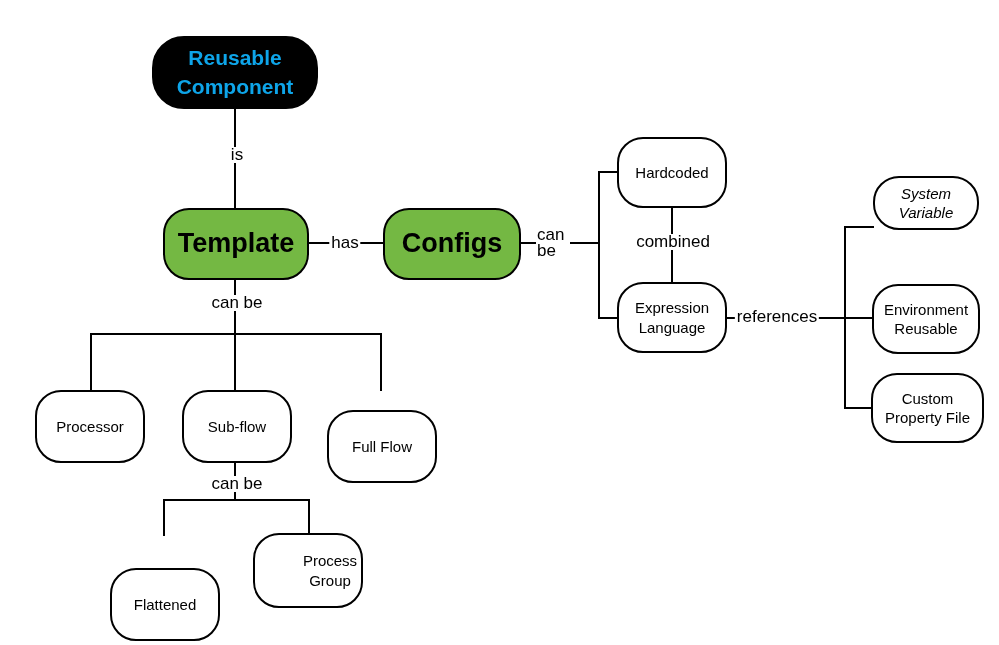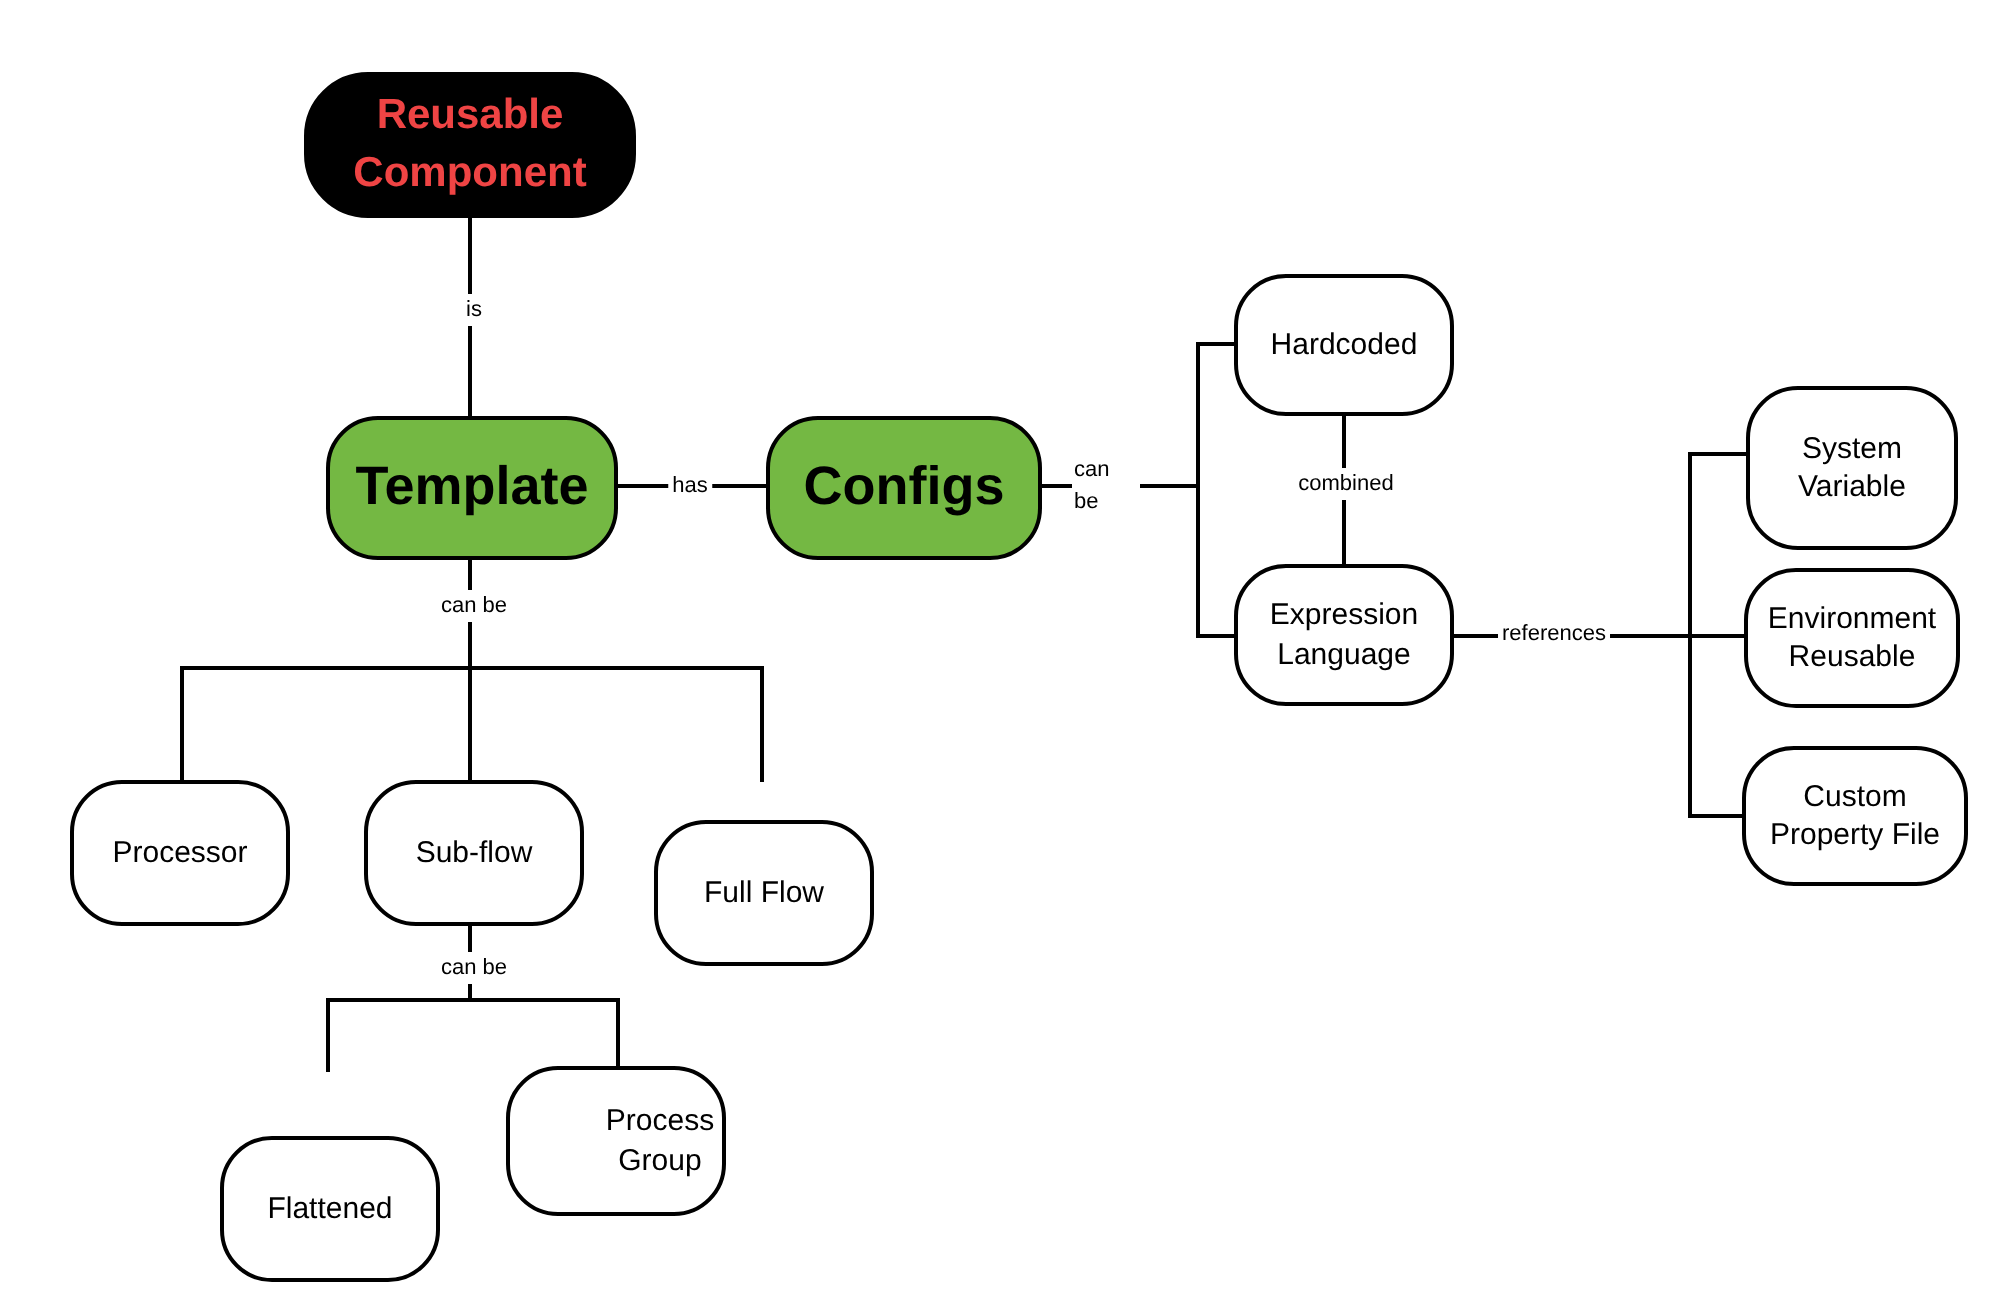--- a/index.html
+++ b/index.html
@@ -26,37 +26,37 @@
     line-height: 1.3;
     padding: 0 4px;
   }
   .node.green {
     background: var(--highlight, #74b843);
     font-weight: bold;
     font-size: 27px;
   }
   .node.dark {
     background: var(--dark, #000);
-    color: #ef4444;
+    color: #0ea5e9;
     font-weight: bold;
     font-size: 21px;
     border-radius: 32px;
     line-height: 1.35;
   }
   .edge {
     position: absolute;
     background: var(--stroke, #000);
   }
   .edge.h { height: 2px; }
   .edge.v { width: 2px; }
   .elabel {
     position: absolute;
     background: #ffffff;
     color: #000;
-    font-size: 11px;
+    font-size: 17px;
     line-height: 16px;
     padding: 0 2px;
     white-space: nowrap;
     transform: translate(-50%, -50%);
   }
   .elabel.wrap2 {
     white-space: normal;
     width: 32px;
     text-align: left;
     transform: translate(0, -50%);
@@ -95,21 +95,21 @@
   <div class="elabel" style="left:673px; top:242px;">combined</div>
   <div class="elabel" style="left:777px; top:317px;">references</div>
   <div class="elabel" style="left:237px; top:303px;">can be</div>
   <div class="elabel" style="left:237px; top:484px;">can be</div>
 
   <div class="node dark" style="left:152px; top:36px; width:166px; height:73px;">Reusable Component</div>
   <div class="node green" style="left:163px; top:208px; width:146px; height:72px;">Template</div>
   <div class="node green" style="left:383px; top:208px; width:138px; height:72px;">Configs</div>
   <div class="node" style="left:617px; top:137px; width:110px; height:71px;">Hardcoded</div>
   <div class="node" style="left:617px; top:282px; width:110px; height:71px;">Expression Language</div>
-  <div class="node" style="left:873px; top:193px; width:106px; height:82px;">System Variable</div>
+  <div class="node" style="left:873px; top:176px; width:106px; height:54px;font-style:italic;">System Variable</div>
   <div class="node" style="left:872px; top:284px; width:108px; height:70px;">Environment Reusable</div>
   <div class="node" style="left:871px; top:373px; width:113px; height:70px;">Custom Property File</div>
   <div class="node" style="left:35px; top:390px; width:110px; height:73px;">Processor</div>
   <div class="node" style="left:182px; top:390px; width:110px; height:73px;">Sub-flow</div>
   <div class="node" style="left:327px; top:410px; width:110px; height:73px;">Full Flow</div>
   <div class="node" style="left:110px; top:535px; width:110px; height:73px;margin-top:33px;">Flattened</div>
   <div class="node" style="left:253px; top:533px; width:110px; height:75px;padding-left:48px;">Process Group</div>
 
 </div>
 

